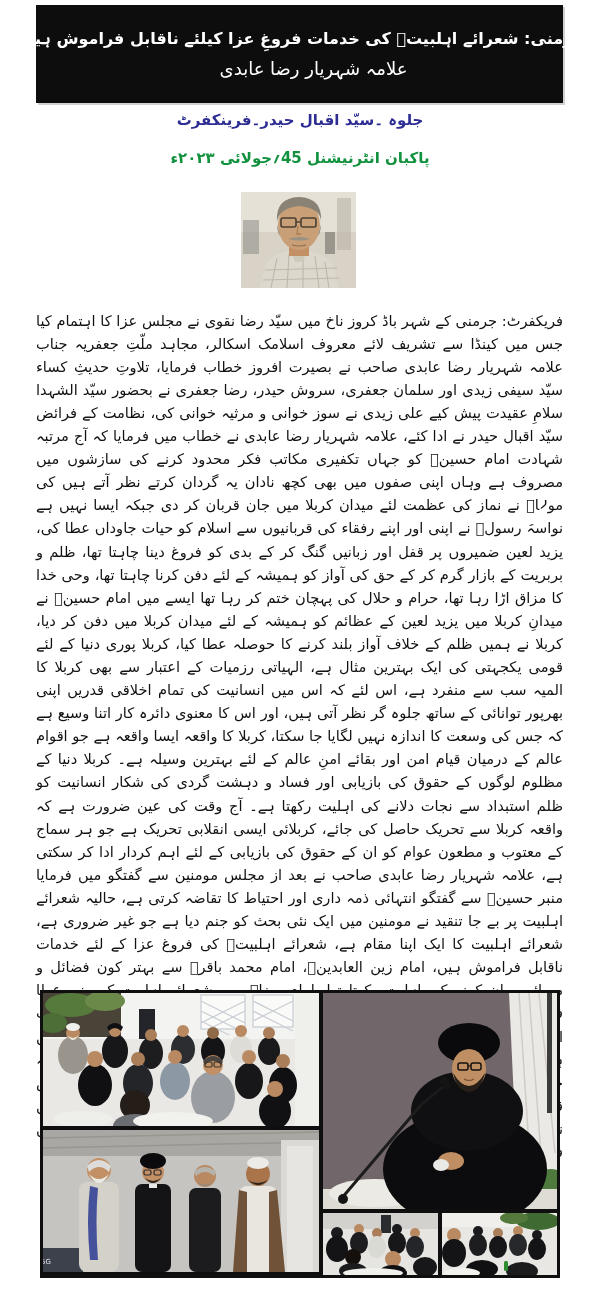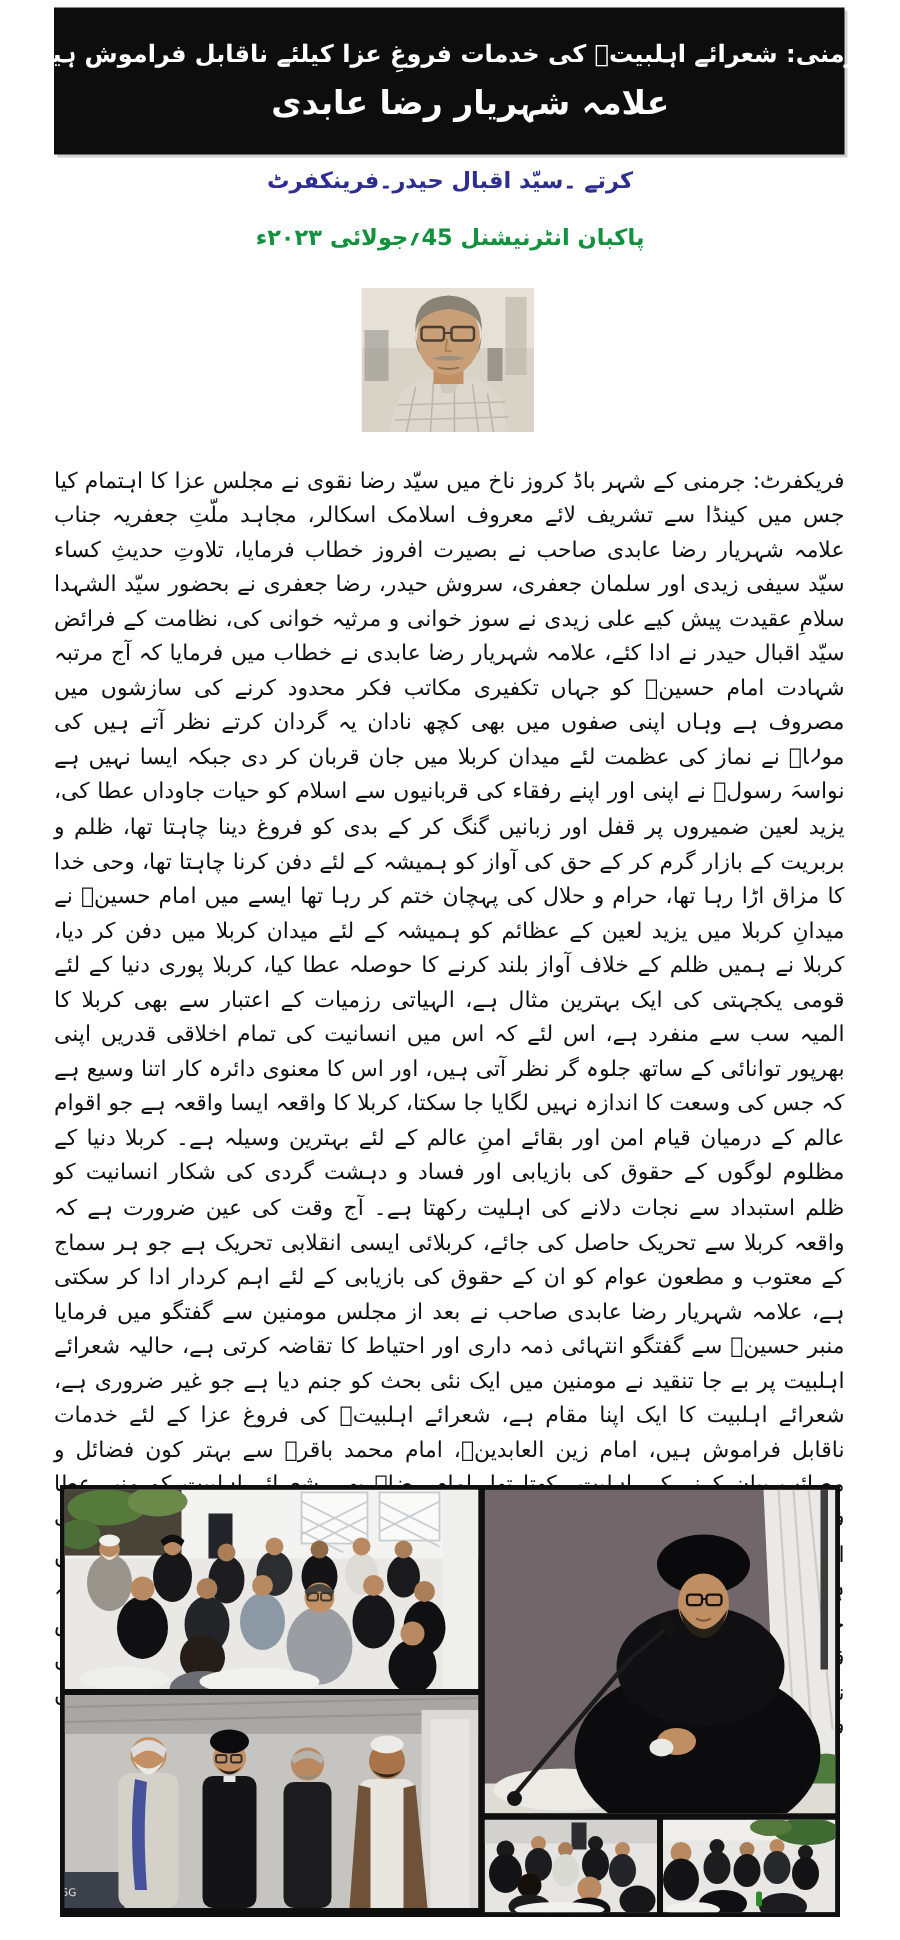--- a/index.html
+++ b/index.html
@@ -3,21 +3,21 @@
 <meta charset="utf-8">
 <style>
   html,body{margin:0;padding:0;background:#ffffff;}
   #page{position:relative;width:600px;height:1293px;background:#ffffff;overflow:hidden;
         font-family:"DejaVu Sans",sans-serif;}
   
   .header-banner{position:absolute;top:5px;left:36px;width:527px;height:98px;background:#0d0d0d;
         color:#ffffff;display:flex;flex-direction:column;align-items:center;justify-content:center;
         box-shadow:2px 2px 0 rgba(0,0,0,.18);}
   .header-banner .t1{font-size:16px;font-weight:bold;white-space:nowrap;line-height:1.9;}
-  .header-banner .t2{font-size:22px;font-weight:bold;line-height:1.6;margin-left:28px;}
+  .header-banner .t2{font-size:18px;font-weight:normal;line-height:1.6;margin-left:28px;}
   
   .byline{position:absolute;top:111px;left:0;width:100%;text-align:center;
         font-size:15px;font-weight:bold;color:#2d2d93;}
   .dateline{position:absolute;top:149px;left:0;width:100%;text-align:center;
         font-size:15px;font-weight:bold;color:#12913e;}
   
   .portrait{position:absolute;top:192px;left:241px;width:115px;height:96px;}
   .portrait svg{display:block;width:100%;height:100%;}
   
   .article{position:absolute;top:294px;left:36px;width:527px;height:694px;
@@ -36,21 +36,21 @@
 </head>
 <body>
 
 <div id="page">
 
   <div class="header-banner">
     <div class="t1">جرمنی: شعرائے اہلبیتؑ کی خدمات فروغِ عزا کیلئے ناقابل فراموش ہیں،</div>
     <div class="t2">علامہ شہریار رضا عابدی</div>
   </div>
 
-  <div class="byline">کرتے ۔سیّد اقبال حیدر۔فرینکفرٹ</div>
+  <div class="byline">جلوہ ۔سیّد اقبال حیدر۔فرینکفرٹ</div>
 
   <div class="dateline">پاکبان انٹرنیشنل 45؍جولائی ۲۰۲۳ء</div>
 
   <div class="portrait">
     <svg viewBox="0 0 115 96" preserveAspectRatio="none">
       <rect width="115" height="96" fill="#d9d2c6"></rect>
       <rect x="0" y="0" width="115" height="40" fill="#e6e1d7"></rect>
       <rect x="2" y="28" width="16" height="34" fill="#8d8c88" opacity=".55"></rect>
       <rect x="96" y="6" width="14" height="52" fill="#b9b3a6" opacity=".6"></rect>
       <rect x="84" y="40" width="10" height="22" fill="#5c5a55" opacity=".5"></rect>

